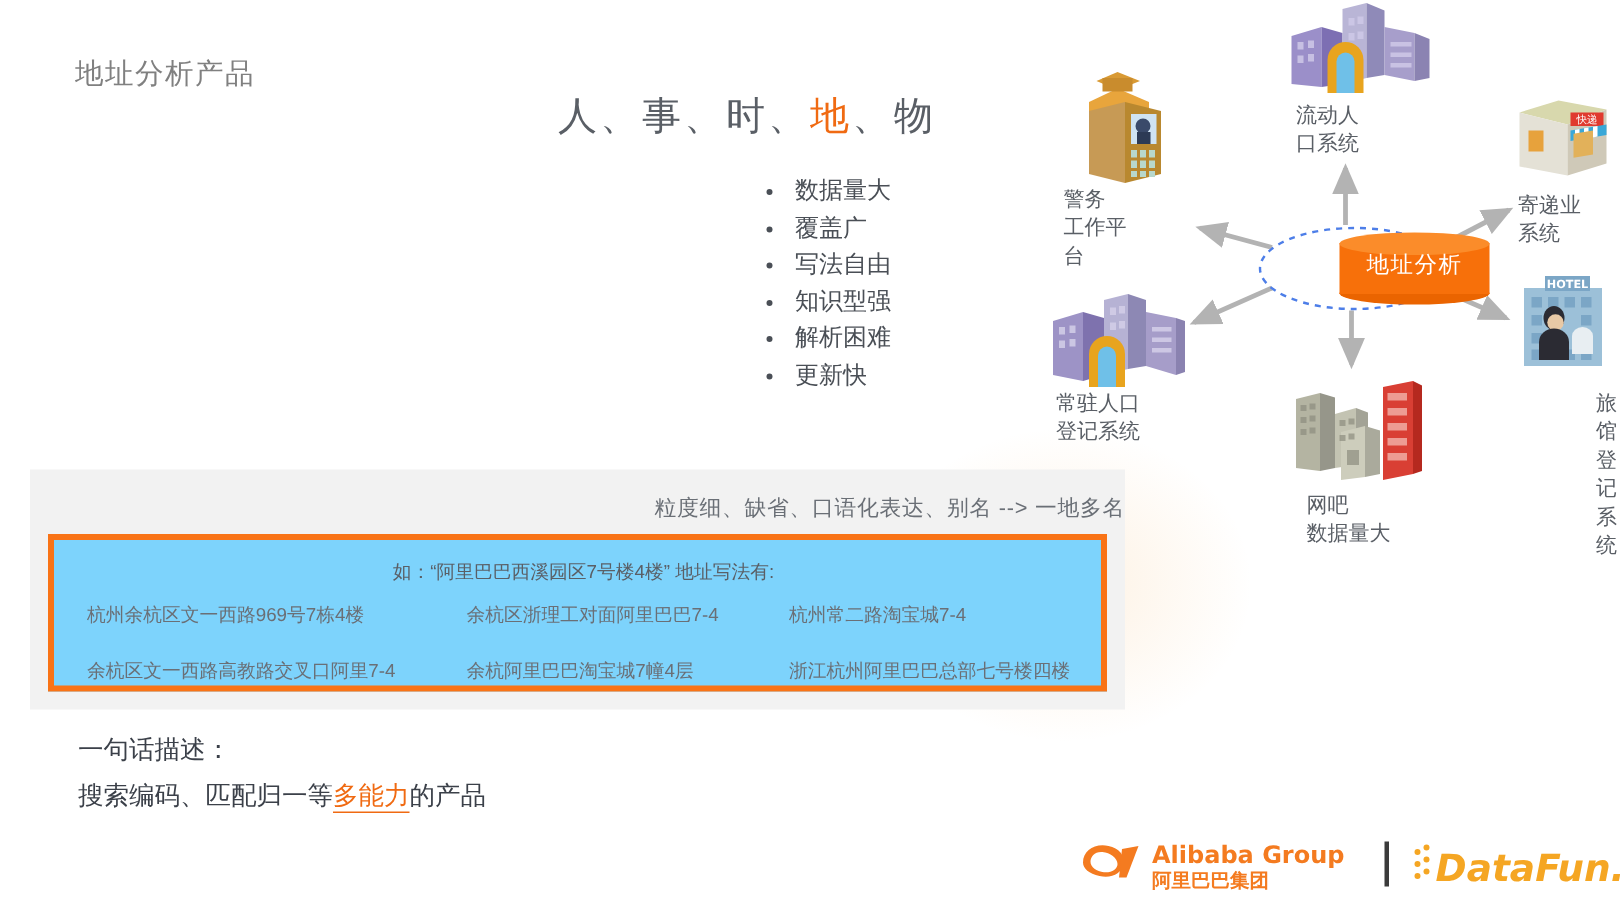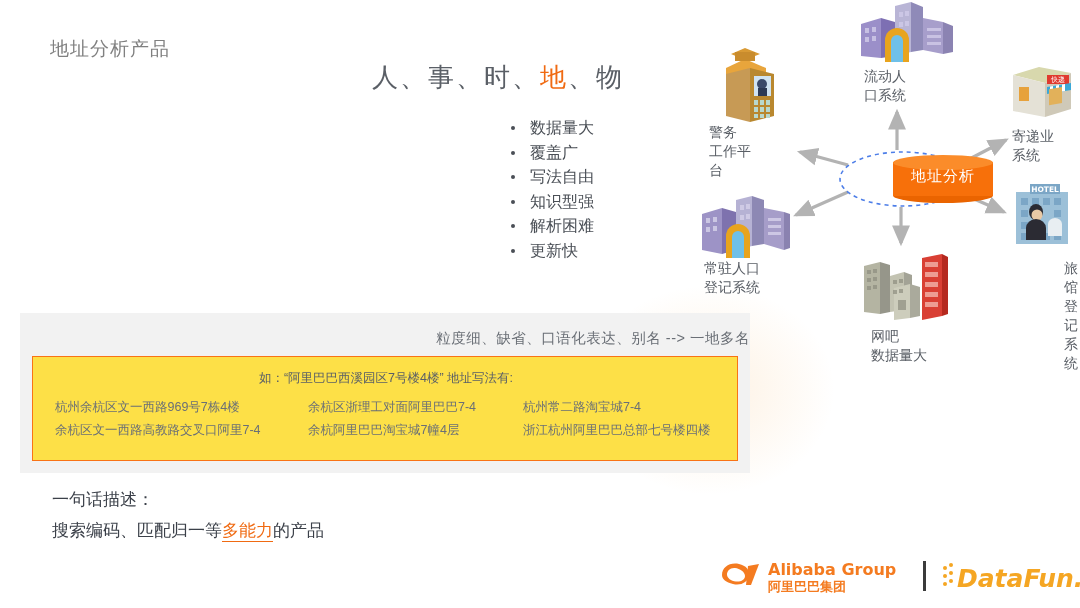--- a/index.html
+++ b/index.html
@@ -46,31 +46,31 @@
     background: #f2f2f2;
   }
   .panel-caption {
     position: absolute; left: 0; top: 16px; width: 730px;
     text-align: right; font-size: 14.5px; color: #6a6f76;
     letter-spacing: .5px;
   }
   .inner-box {
     position: absolute; left: 12px; top: 43px;
     width: 706px; height: 105px;
-    background: #fde047; border: 1px solid #f97316;
+    background: #7dd3fc; border: 4px solid #f97316;
   }
   .example-head {
     position: absolute; left: 0; top: 13px; width: 706px;
     text-align: center; font-size: 12.5px; color: #5a5f66;
   }
   .addr-grid {
     position: absolute; left: 22px; top: 42px;
     width: 670px;
     display: grid; grid-template-columns: 253px 215px auto;
-    row-gap: 6px;
+    row-gap: 20px;
   }
   .addr-grid span { font-size: 12.5px; color: #6a6f76; white-space: nowrap; }
 
   
   .desc { position: absolute; left: 52px; top: 484px; }
   .desc .line { font-size: 17px; color: #3b4049; line-height: 31px; white-space: nowrap; }
   .desc .kw {
     color: #f06a12; border-bottom: 1.3px solid #f06a12; padding-bottom: 1px;
   }
 

